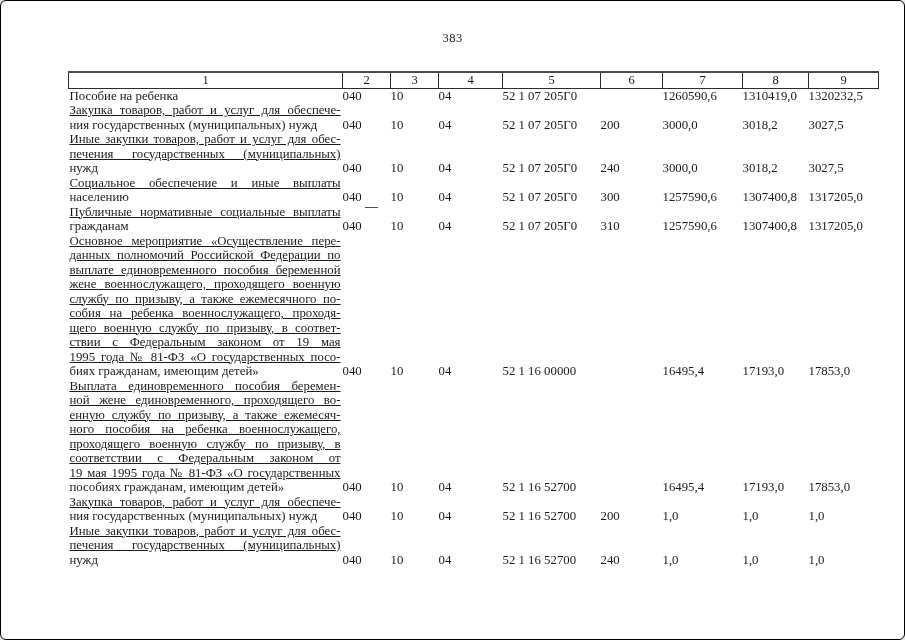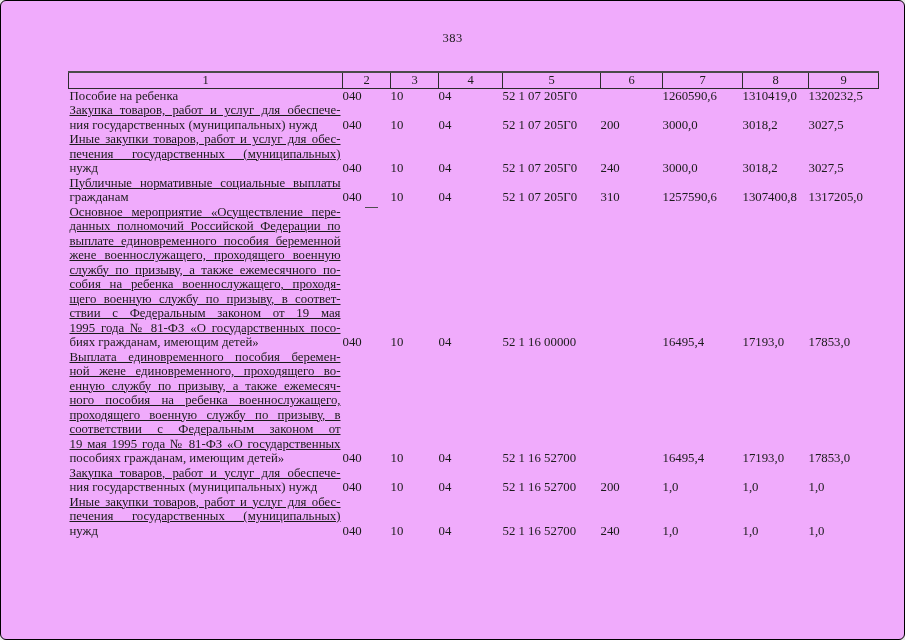--- a/index.html
+++ b/index.html
@@ -4,21 +4,21 @@
 <style>
   html, body {
     margin: 0;
     padding: 0;
     background: #e9e9e9;
   }
   .page {
     position: relative;
     width: 903px;
     height: 638px;
-    background: #f0abfc;
+    background: #ffffff;
     border: 1px solid #000;
     border-radius: 6px;
     overflow: hidden;
     font-family: "Liberation Serif", "DejaVu Serif", serif;
     color: #1b1b1b;
   }
   .page-number {
     position: absolute;
     top: 30px;
     left: 0;
@@ -146,20 +146,34 @@
             <td class="c3">10</td>
             <td class="c4">04</td>
             <td class="c5">52 1 07 205Г0</td>
             <td class="c6">240</td>
             <td class="c7">3000,0</td>
             <td class="c8">3018,2</td>
             <td class="c9">3027,5</td>
           </tr>
           <tr>
             <td class="label-cell">
+              <div class="tl just">Социальное обеспечение и иные выплаты</div>
+              <div class="tl">населению</div>
+            </td>
+            <td class="c2">040</td>
+            <td class="c3">10</td>
+            <td class="c4">04</td>
+            <td class="c5">52 1 07 205Г0</td>
+            <td class="c6">300</td>
+            <td class="c7">1257590,6</td>
+            <td class="c8">1307400,8</td>
+            <td class="c9">1317205,0</td>
+          </tr>
+          <tr>
+            <td class="label-cell">
               <div class="tl just">Публичные нормативные социальные выплаты</div>
               <div class="tl">гражданам</div>
             </td>
             <td class="c2">040</td>
             <td class="c3">10</td>
             <td class="c4">04</td>
             <td class="c5">52 1 07 205Г0</td>
             <td class="c6">310</td>
             <td class="c7">1257590,6</td>
             <td class="c8">1307400,8</td>

